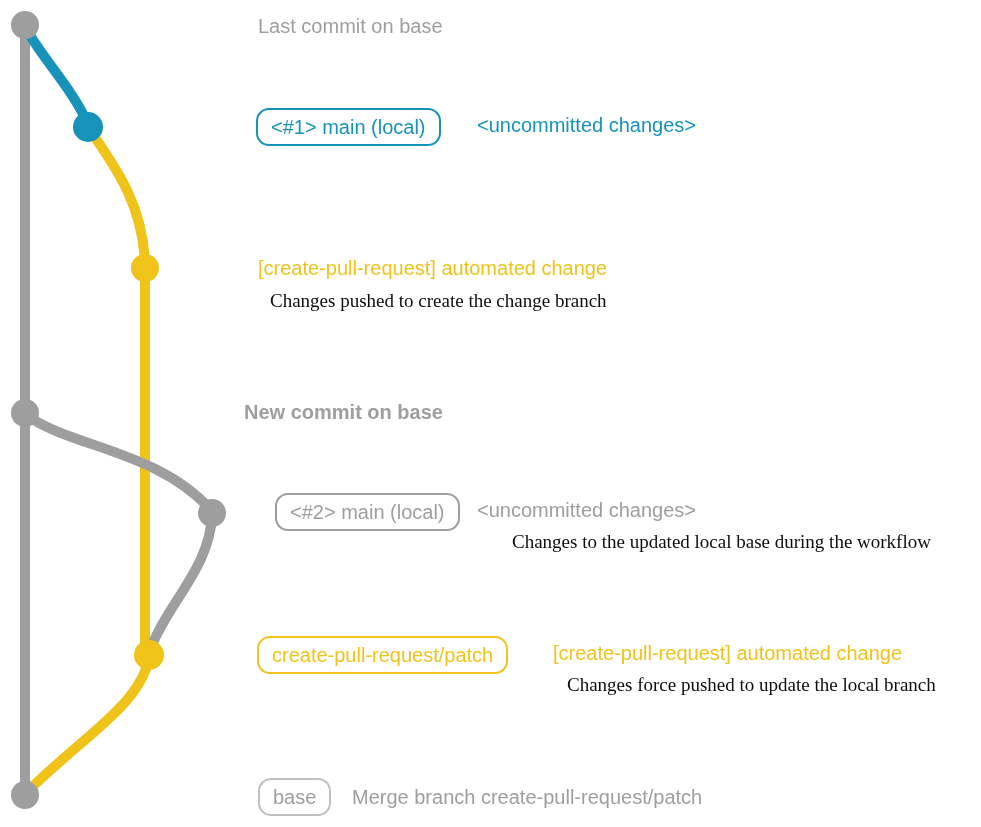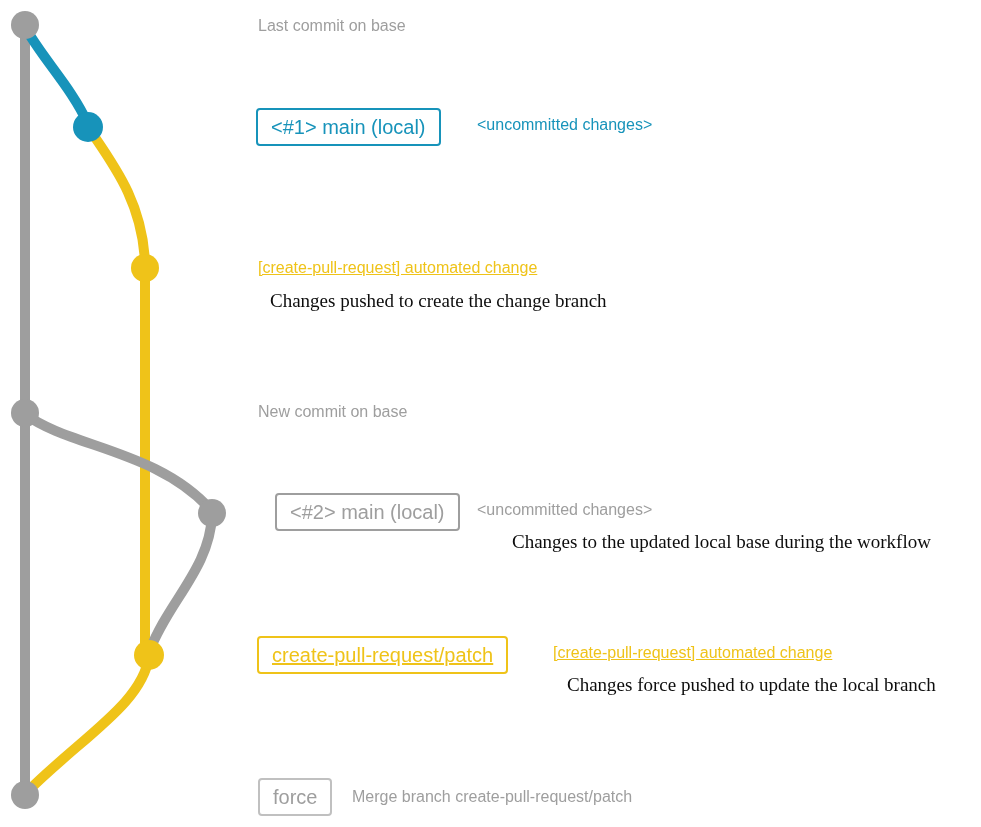--- a/index.html
+++ b/index.html
@@ -13,37 +13,37 @@
   .graph-svg{position:absolute;left:0;top:0;}
   .edge{fill:none;stroke-width:10;stroke-linecap:round;}
   .s-gray{stroke:var(--gray);}
   .s-teal{stroke:var(--teal);}
   .s-yellow{stroke:var(--yellow);}
   .f-gray{fill:var(--gray);}
   .f-teal{fill:var(--teal);}
   .f-yellow{fill:var(--yellow);}
   .lbl{
     position:absolute;transform:translateY(-50%);
-    font-size:16px;line-height:24px;white-space:nowrap;
+    font-size:20px;line-height:24px;white-space:nowrap;
   }
   .desc{
     position:absolute;transform:translateY(-50%);
     font-family:"Liberation Serif",serif;
     font-size:19px;line-height:23px;color:#0d0d0d;white-space:nowrap;
   }
   .tag{
     position:absolute;transform:translateY(-50%);
     font-size:20px;line-height:24px;white-space:nowrap;
-    border:2px solid currentColor;border-radius:4px;
+    border:2px solid currentColor;border-radius:13px;
     padding:5px 13px;background:#ffffff;
   }
   .tag.light{border-color:var(--gray_light);}
   .gray{color:var(--gray);}
   .teal{color:var(--teal);}
-  .yellow{color:var(--yellow);text-decoration:underline;}
+  .yellow{color:var(--yellow);}
 </style>
 </head>
 <body>
 
 <div class="stage">
 
   <svg class="graph-svg" width="250" height="827" viewBox="0 0 250 827">
 
     <path class="edge s-yellow" d="M 88 127 C 112 163, 142 200, 145 262"></path>
     <path class="edge s-yellow" d="M 145 264 L 145 653"></path>
@@ -65,26 +65,26 @@
   </svg>
 
   <div class="lbl gray" style="left:258px;top:26px;">Last commit on base</div>
 
   <div class="tag teal" style="left:256px;top:127px;">&lt;#1&gt; main (local)</div>
   <div class="lbl teal" style="left:477px;top:125px;">&lt;uncommitted changes&gt;</div>
 
   <div class="lbl yellow" style="left:258px;top:268px;">[create-pull-request] automated change</div>
   <div class="desc" style="left:270px;top:300px;">Changes pushed to create the change branch</div>
 
-  <div class="lbl gray" style="left:258px;top:412px;">New commit on base</div>
+  <div class="lbl gray" style="left:244px;top:412px;font-weight:bold;">New commit on base</div>
 
   <div class="tag gray" style="left:256px;top:512px;margin-left:19px;">&lt;#2&gt; main (local)</div>
   <div class="lbl gray" style="left:477px;top:510px;">&lt;uncommitted changes&gt;</div>
   <div class="desc" style="left:491px;top:541px;margin-left:21px;">Changes to the updated local base during the workflow</div>
 
   <div class="tag yellow" style="left:257px;top:655px;text-align:right;">create-pull-request/patch</div>
   <div class="lbl yellow" style="left:553px;top:653px;">[create-pull-request] automated change</div>
   <div class="desc" style="left:567px;top:684px;">Changes force pushed to update the local branch</div>
 
-  <div class="tag gray light" style="left:258px;top:797px;">force</div>
+  <div class="tag gray light" style="left:258px;top:797px;">base</div>
   <div class="lbl gray" style="left:352px;top:797px;">Merge branch create-pull-request/patch</div>
 
 </div>
 
 </body></html>

